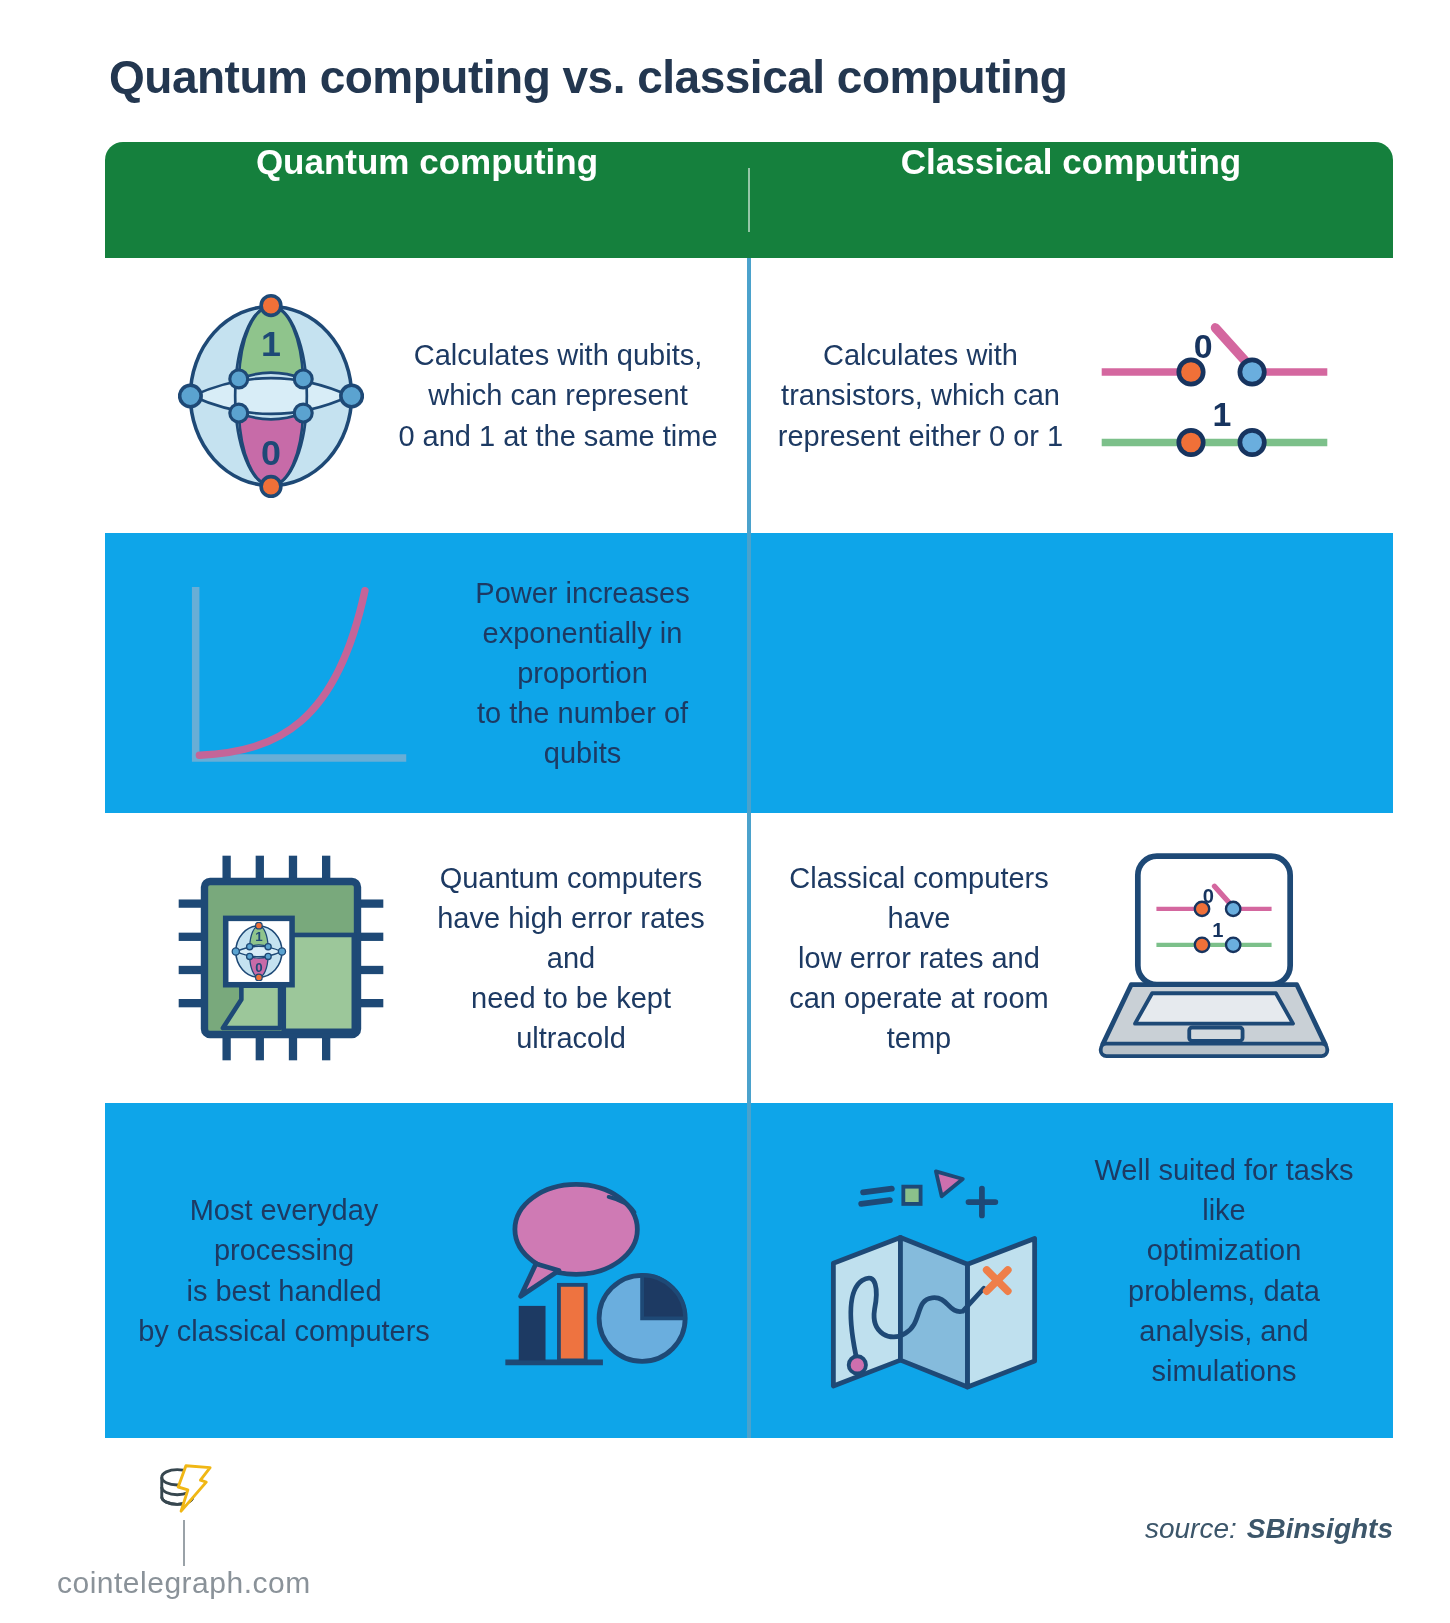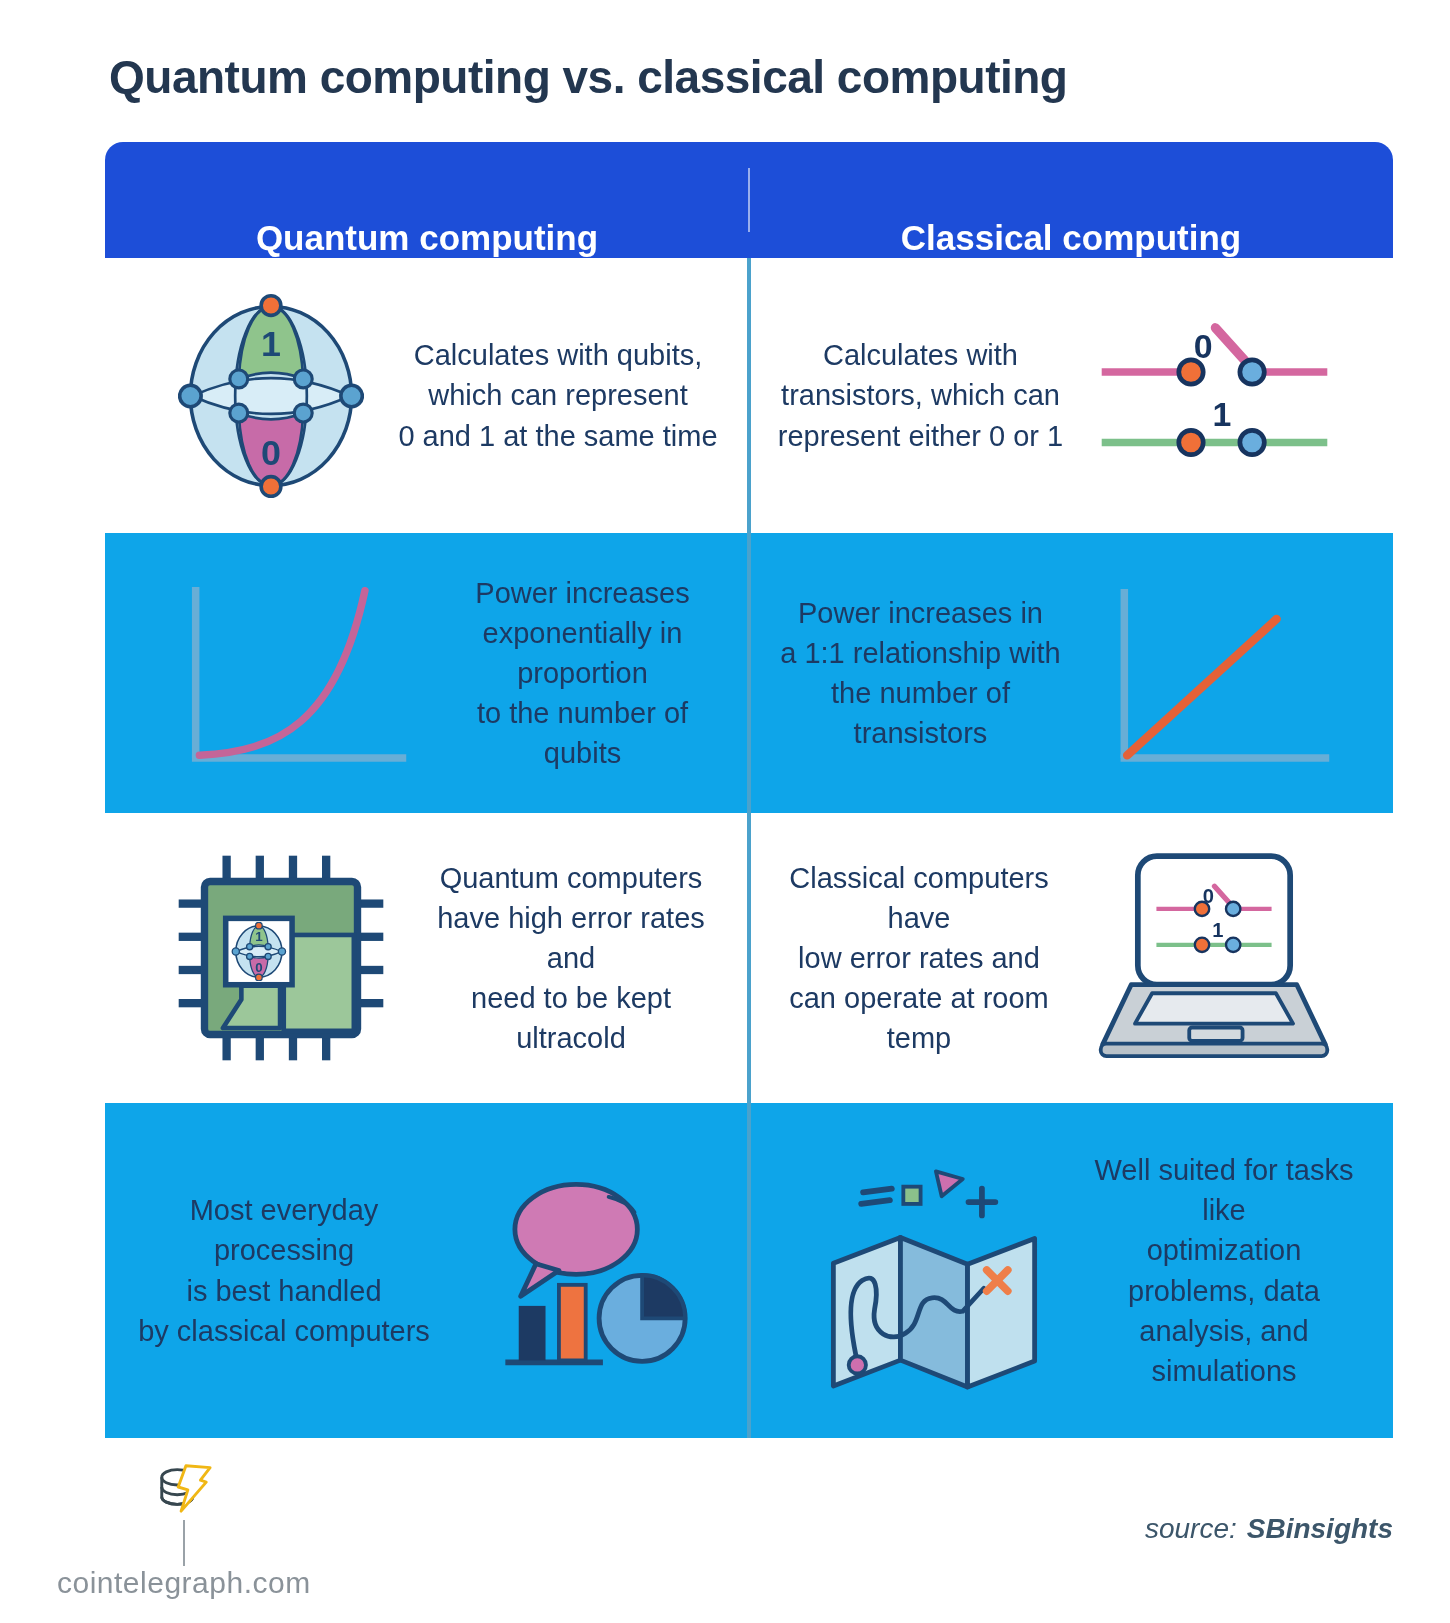--- a/index.html
+++ b/index.html
@@ -11,24 +11,24 @@
     position: relative;
   }
   .page { padding: 50px 57px 0 57px; margin-left: 48px; }
   .title {
     font-size: 46px; font-weight: 700; letter-spacing: -0.5px;
     color: #233750; margin-left: 4px; margin-bottom: 38px;
     font-stretch: condensed;
   }
   .table { width: 100%; }
   .table-header {
-    background: #1d4ed8;
+    background: #15803d;
     border-radius: 18px 18px 0 0;
     height: 116px;
-    display: flex; align-items: flex-end; position: relative;
+    display: flex; align-items: flex-start; position: relative;
   }
   .table-header .hcell {
     width: 50%; text-align: center;
     color: #ffffff; font-size: 35px; font-weight: 700;
   }
   .header-divider {
     position: absolute; left: calc(50% - 1px); top: 26px;
     width: 2px; height: 64px; background: rgba(255,255,255,0.55);
   }
   .table-body { position: relative; }
@@ -133,32 +133,20 @@
           <div class="icon-box">
             <svg width="235" height="195" viewBox="0 0 250 200">
               <line x1="22" y1="8" x2="22" y2="190" stroke="#68aed6" stroke-width="8"></line>
               <line x1="18" y1="190" x2="246" y2="190" stroke="#68aed6" stroke-width="8"></line>
               <path d="M26,187 C110,183 172,152 202,12" fill="none" stroke="#c46598" stroke-width="8" stroke-linecap="round"></path>
             </svg>
           </div>
           <div class="cell-text">Power increases
 exponentially in proportion
 to the number of qubits</div>
-        </div>
-        <div class="cell right-cell">
-          <div class="cell-text">Power increases in
-a 1:1 relationship with
-the number of transistors</div>
-          <div class="icon-box">
-            <svg width="235" height="195" viewBox="0 0 250 200">
-              <line x1="28" y1="10" x2="28" y2="190" stroke="#68aed6" stroke-width="8"></line>
-              <line x1="24" y1="190" x2="246" y2="190" stroke="#68aed6" stroke-width="8"></line>
-              <line x1="31" y1="187" x2="190" y2="42" stroke="#e56137" stroke-width="9" stroke-linecap="round"></line>
-            </svg>
-          </div>
         </div>
       </div>
 
       <div class="row row-3">
         <div class="cell left-cell">
           <div class="icon-box">
             <svg width="212" height="212" viewBox="0 0 230 230">
               <g stroke="#1e4976" stroke-width="9">
                 <line x1="56" y1="4" x2="56" y2="34"></line>
                   <line x1="92" y1="4" x2="92" y2="34"></line>

